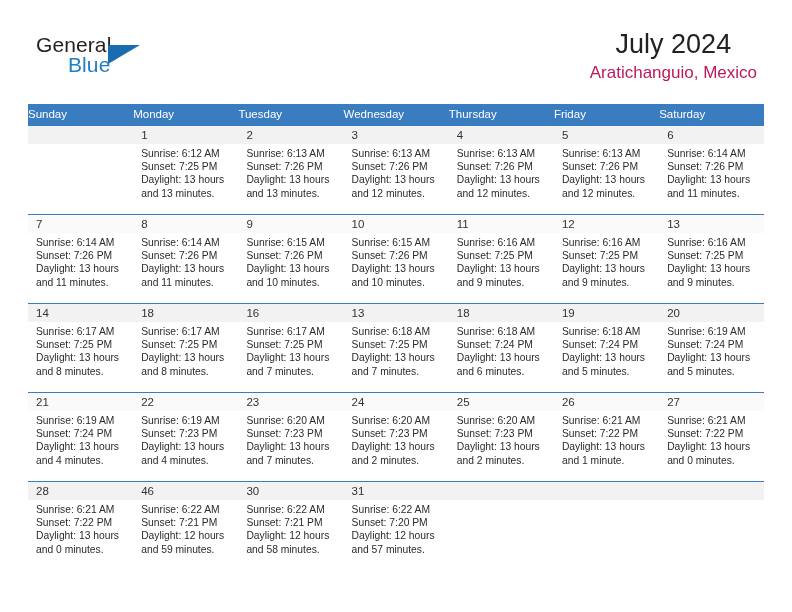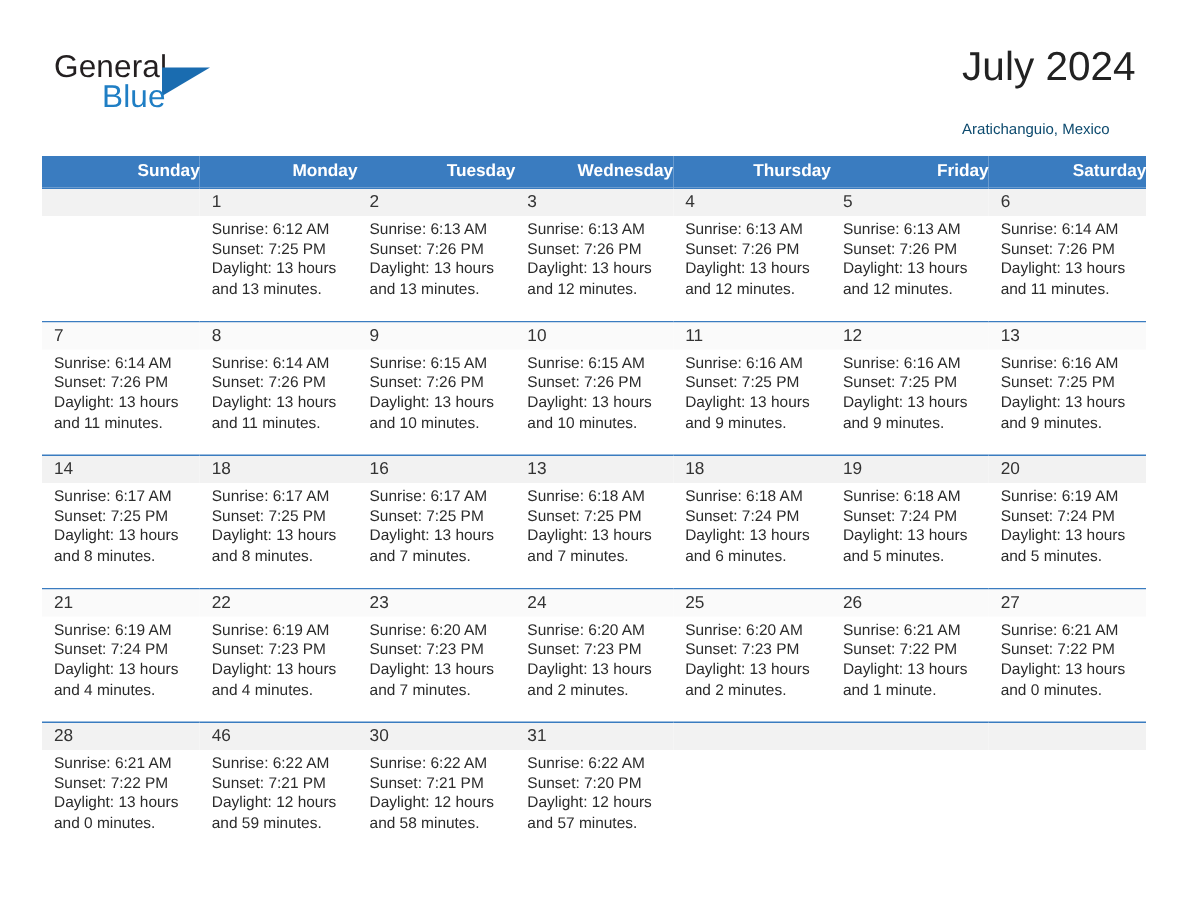--- a/index.html
+++ b/index.html
@@ -61,55 +61,55 @@
     top: 12px;
     width: 0;
     height: 0;
     border-left: 32px solid #1a6cb0;
     border-bottom: 19px solid transparent;
   }
   .title-block {
     position: absolute;
     right: 7px;
     top: 0;
-    text-align: left;
+    text-align: center;
   }
   .cal-title {
     font-size: 27px;
     color: #222222;
     line-height: 33px;
     white-space: nowrap;
   }
   .cal-subtitle {
-    font-size: 10px;
-    color: #0c4a6e;
+    font-size: 17px;
+    color: #be185d;
     line-height: 20px;
-    margin-top: 16px;
+    margin-top: 2px;
     white-space: nowrap;
   }
 
   
   .calendar {
     position: absolute;
     left: 28px;
     top: 104px;
     width: 736px;
     border-collapse: collapse;
     table-layout: fixed;
   }
   .calendar th, .calendar td {
     padding: 0;
     margin: 0;
   }
   thead th {
     background: #3a7cc0;
     color: #ffffff;
     font-size: 11.5px;
-    font-weight: bold;
-    text-align: right;
+    font-weight: normal;
+    text-align: left;
     height: 21px;
     padding-left: 8px;
     vertical-align: middle;
     box-sizing: border-box;
   }
   tbody td {
     vertical-align: top;
     box-sizing: border-box;
     border-top: 1px solid #3a7cc0;
     height: 89px;

